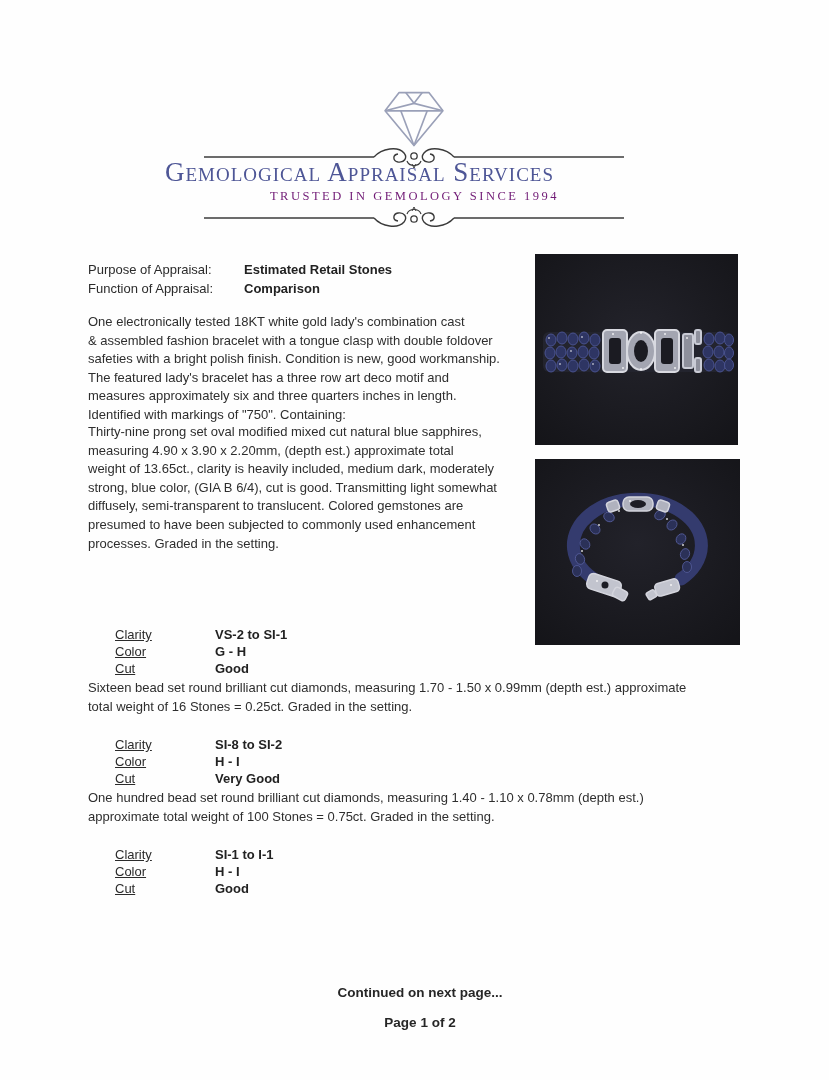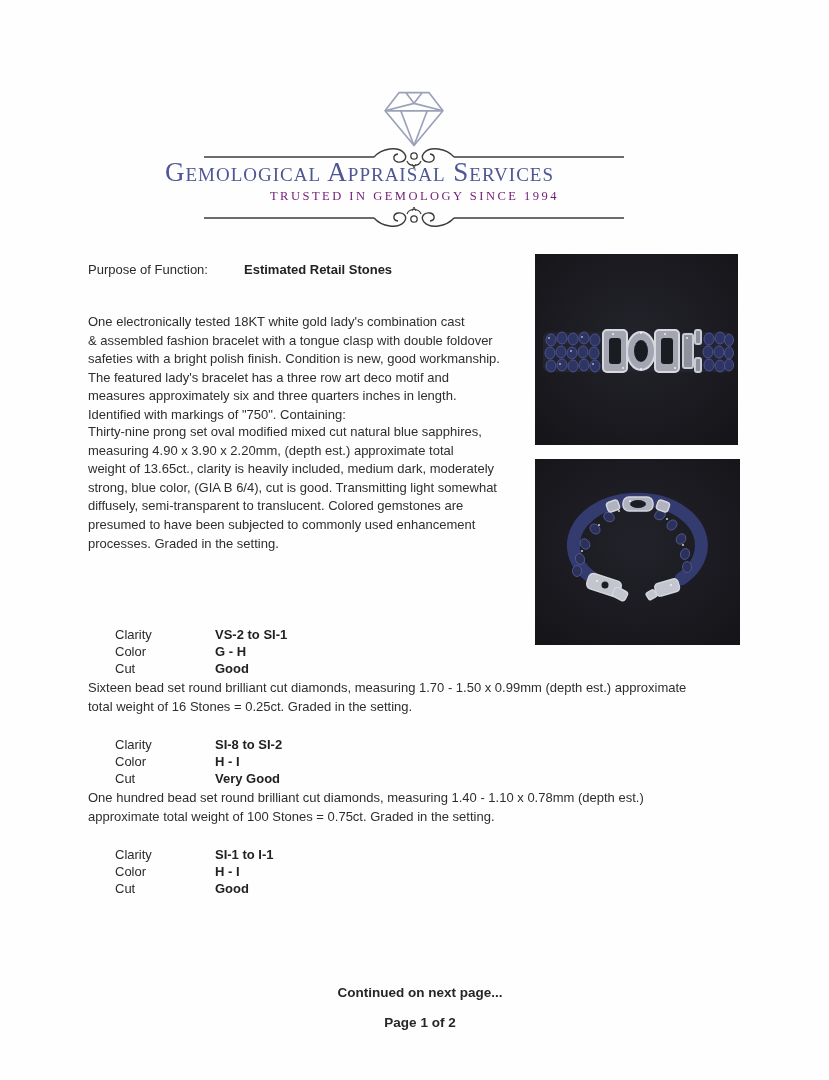--- a/index.html
+++ b/index.html
@@ -32,21 +32,21 @@
     white-space:pre-line;color:#2e2e2e;
   }
   .p1{top:313px;width:500px;}
   .p2{top:423px;width:500px;}
   .p3{top:549px;width:500px;}
   .p4{top:679px;width:724px;}
   .p5{top:789px;width:724px;}
   
   .grade{position:absolute;left:115px;font-size:13px;line-height:16.8px;}
   .g1{top:627px;} .g2{top:737px;} .g3{top:847px;}
-  .grade-row .g-label{display:inline-block;width:100px;}
+  .grade-row .g-label{display:inline-block;width:100px;text-decoration:underline;}
   .grade-row .g-value{font-weight:bold;color:#222;}
   
   .continued{position:absolute;top:985px;left:0;width:840px;text-align:center;
     font-size:13.5px;font-weight:bold;color:#262626;}
   .pagenum{position:absolute;top:1015px;left:0;width:840px;text-align:center;
     font-size:13.5px;font-weight:bold;color:#262626;}
   
   .photo{position:absolute;background:#1a1a1f;}
   .photo1{top:254px;left:535px;width:203px;height:191px;}
   .photo2{top:459px;left:535px;width:205px;height:186px;}
@@ -97,21 +97,24 @@
         <path d="M250,12 C242,3 226,1 220,8 C216,13 220,18 226,17 C231,16 232,10 226,9" stroke-width="1.4"></path>
         <circle cx="210" cy="11" r="3.2" stroke-width="1.3"></circle>
         <path d="M203,16 C205,22 215,22 217,16" stroke-width="1.2"></path>
         <path d="M208,19 L210,23 L212,19" stroke-width="1"></path>
       </g>
     </svg>
   </div>
 
   <div class="meta">
     <div class="meta-row">
-      <span class="m-label">Purpose of Function:</span><span class="m-value">Estimated Retail Stones</span>
+      <span class="m-label">Purpose of Appraisal:</span><span class="m-value">Estimated Retail Stones</span>
+    </div>
+    <div class="meta-row">
+      <span class="m-label">Function of Appraisal:</span><span class="m-value">Comparison</span>
     </div>
   </div>
 
   <div class="para p1">One electronically tested 18KT white gold lady's combination cast
 &amp; assembled fashion bracelet with a tongue clasp with double foldover
 safeties with a bright polish finish. Condition is new, good workmanship.
 The featured lady's bracelet has a three row art deco motif and
 measures approximately six and three quarters inches in length.
 Identified with markings of "750".  Containing:</div>
   <div class="para p2">Thirty-nine prong set oval modified mixed cut natural blue sapphires,

